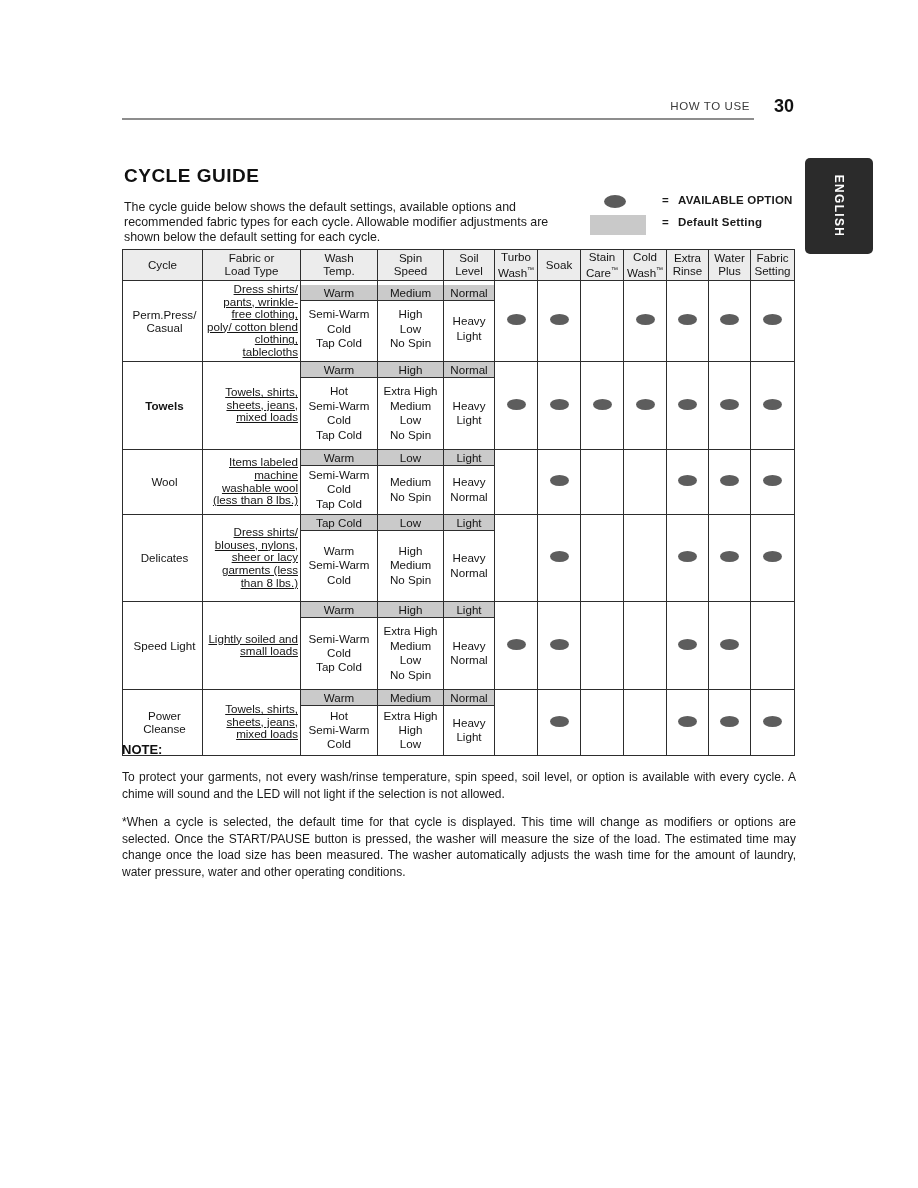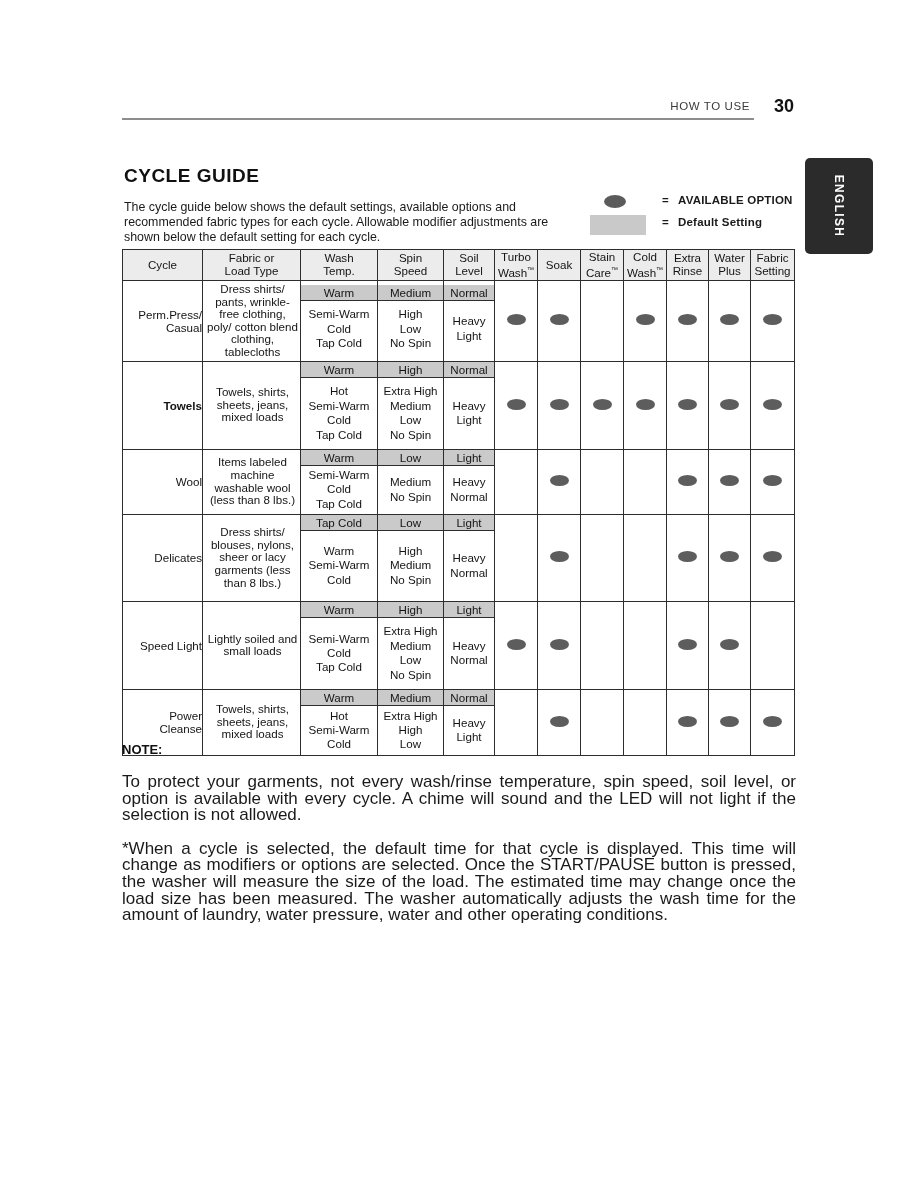--- a/index.html
+++ b/index.html
@@ -175,32 +175,33 @@
     height: 27px;
     line-height: 12.6px;
     font-size: 11.8px;
     padding: 1px 1px !important;
   }
   .hdr .sub { display: block; }
   .tm { font-size: 7px; vertical-align: super; }
 
   
   .cyc-name {
-    text-align: right;
+    text-align: center;
     padding-left: 4px !important;
     font-size: 11.6px;
     line-height: 13px;
     margin-top: 38px;
   }
   
   .fab {
-    text-align: center;
+    text-align: right;
     padding: 2px 2px 2px 4px !important;
     font-size: 11.4px;
     line-height: 12.6px;
+    text-decoration: underline;
   }
   
   .mod {
     padding: 0 !important;
     vertical-align: top;
   }
   .mod-inner {
     display: flex;
     flex-direction: column;
     height: 100%;
@@ -245,21 +246,21 @@
     top: 742px;
     width: 674px;
   }
   #note-title {
     font-size: 13px;
     font-weight: bold;
     color: #111;
     margin-bottom: 5px;
   }
   .note-para {
-    font-size: 17px;
+    font-size: 12px;
     line-height: 16.6px;
     text-align: justify;
     color: #1a1a1a;
     margin-bottom: 10px;
   }
 </style>
 </head>
 <body>
 
 <div id="page-header">

